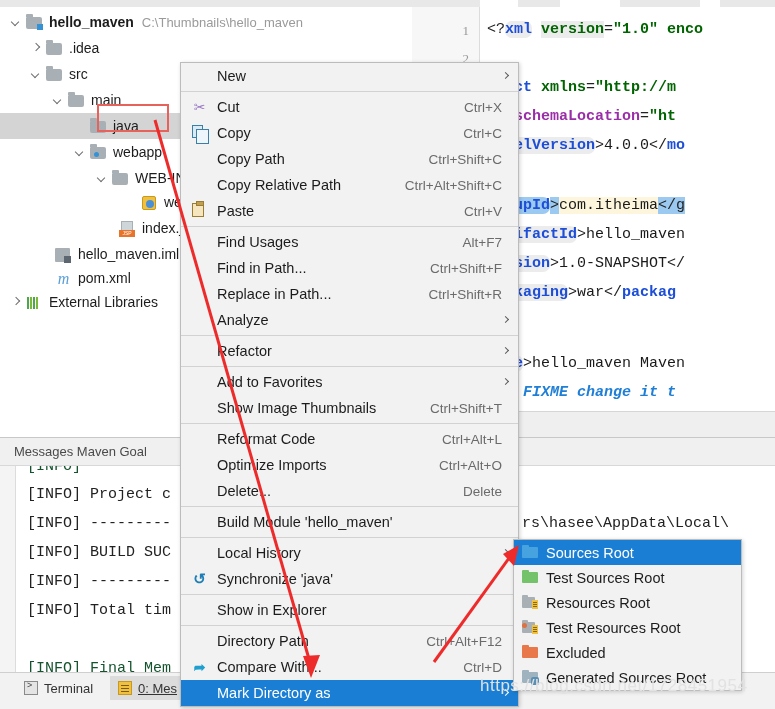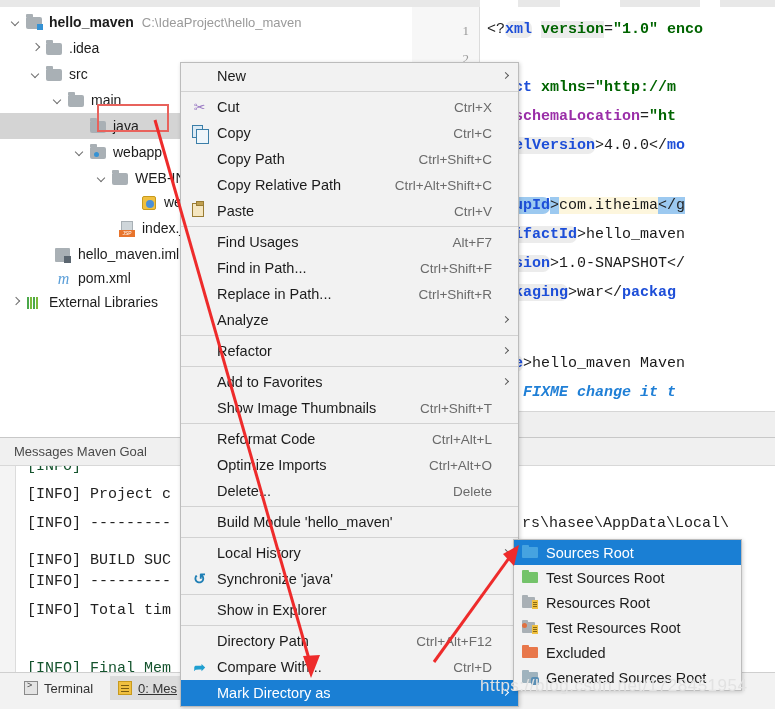--- a/index.html
+++ b/index.html
@@ -217,21 +217,21 @@
   
   .ctxmenu {
     position: absolute; left: 180px; top: 62px; width: 339px;
     background: #f2f2f2;
     border: 1px solid #bcbcbc;
     box-shadow: 1px 1px 4px rgba(0,0,0,.18);
     font-size: 14.5px; color: #1c1c1c;
   }
   .mi {
     position: relative; height: 26px; display: flex; align-items: center;
-    padding-left: 36px; padding-right: 26px;
+    padding-left: 36px; padding-right: 16px;
     white-space: nowrap;
   }
   .mi.sel { background: #1a7fd4; color: #ffffff; }
   .mi .label { flex: 1; }
   .mi .accel { color: #6b6b6b; font-size: 13.5px; margin-left: 16px; }
   .mi .sub {
     position: absolute; right: 10px; top: 50%;
     width: 5px; height: 5px; margin-top: -3px;
     border-right: 1.5px solid #5a5a5a; border-top: 1.5px solid #5a5a5a;
     transform: rotate(45deg);
@@ -342,21 +342,21 @@
   <div class="tree">
 
     <div class="tree-row" style="top:2px;padding-left:10px;">
       <span class="arrow down"></span>
       <span class="ico">
           <span class="folder">
             <span class="badge-src"></span>
           </span>
         </span>
       <span class="tree-label bold">hello_maven</span>
-      <span class="tree-path">C:\IdeaProject\hello_maven</span>
+      <span class="tree-path">C:\Thumbnails\hello_maven</span>
     </div>
 
     <div class="tree-row" style="top:28px;padding-left:30px;">
       <span class="arrow right"></span>
       <span class="ico">
           <span class="folder"></span>
         </span>
       <span class="tree-label">.idea</span>
     </div>
 
@@ -472,21 +472,21 @@
 
   <div class="messages">
     <div class="msg-header">
       <span class="msg-header-title">Messages Maven Goal</span>
     </div>
     <div class="msg-gutter"></div>
     <div class="msg-body">
       <div class="msg-line clipped" style="top:-8px;">[INFO]</div>
       <div class="msg-line" style="top:20px;">[INFO] Project c</div>
       <div class="msg-line" style="top:49px;">[INFO] ---------</div>
-      <div class="msg-line" style="top:78px;margin-top:8px;">[INFO] BUILD SUC</div>
+      <div class="msg-line" style="top:78px;">[INFO] BUILD SUC</div>
       <div class="msg-line" style="top:107px;">[INFO] ---------</div>
       <div class="msg-line" style="top:136px;">[INFO] Total tim</div>
       <div class="msg-line clipped" style="top:194px;">[INFO] Final Mem</div>
 
       <div class="msg-line" style="top:49px;left:505px;">rs\hasee\AppData\Local\</div>
       <div class="msg-line" style="top:78px;left:505px;color:#333;">------------------------</div>
     </div>
   </div>
 
   <div class="statusbar">

